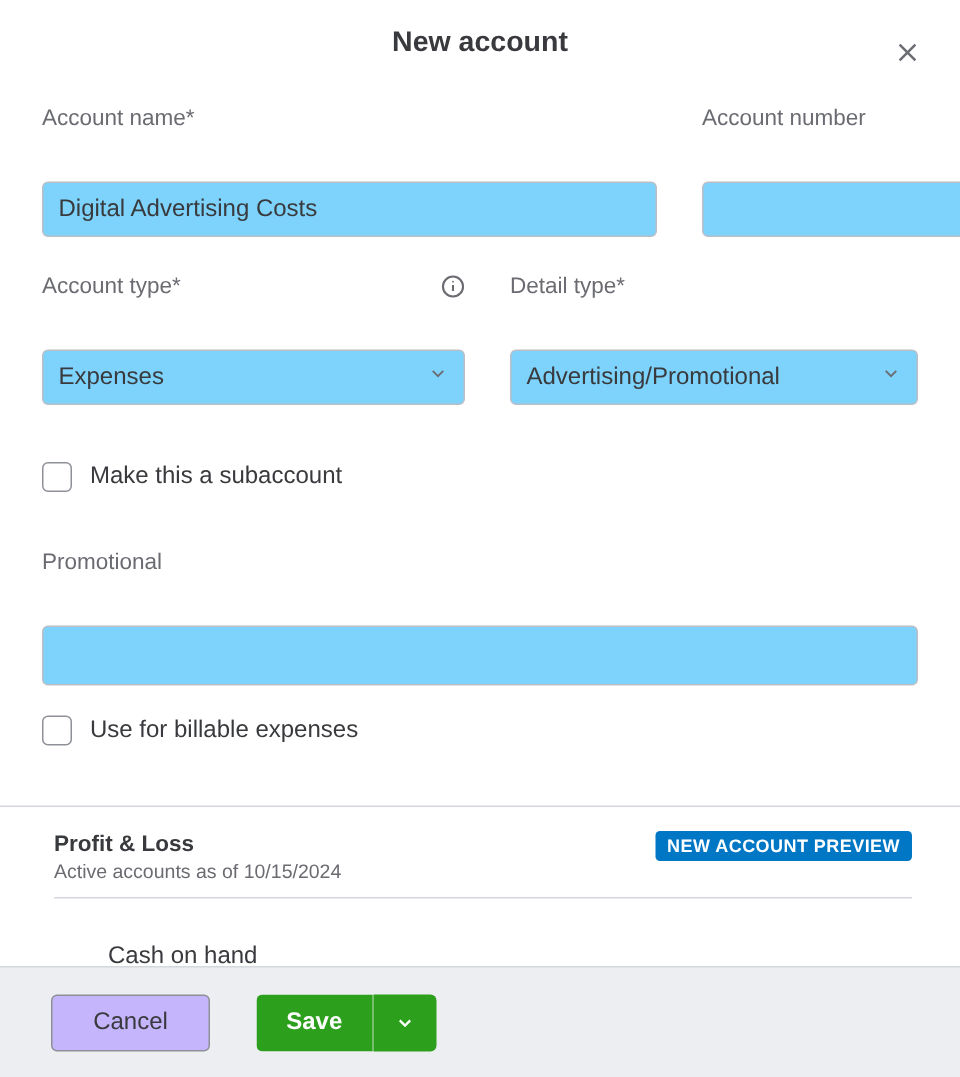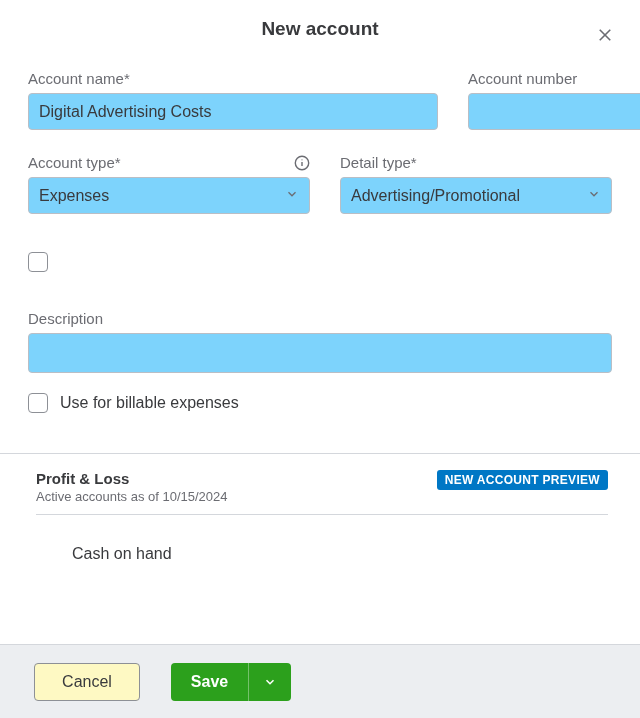--- a/index.html
+++ b/index.html
@@ -38,21 +38,21 @@
   }
   .close-btn svg { width: 18px; height: 18px; }
   .form-body {
     padding: 18px 28px 0 28px;
   }
   .row {
     display: flex;
     gap: 30px;
     margin-bottom: 24px;
   }
-  .field { display: flex; flex-direction: column; }
+  .field { display: flex; flex-direction: column; gap: 28px; }
   .field-label {
     font-size: 15px;
     color: #6B6C72;
     margin-bottom: 6px;
     display: flex;
     align-items: center;
     gap: 6px;
   }
   .info-icon {
     width: 16px; height: 16px;
@@ -156,21 +156,21 @@
     border-radius: 4px;
     font-size: 16px;
     display: flex;
     align-items: center;
     justify-content: center;
     cursor: pointer;
   }
   .btn-cancel {
     width: 106px;
     border: 1px solid #8D9096;
-    background: #fef9c3;
+    background: #c4b5fd;
     color: #393A3D;
   }
   .btn-save-group { display: flex; margin-left: 13px; }
   .btn-save {
     width: 78px;
     background: #2CA01C;
     color: #fff;
     font-weight: 600;
     border-radius: 4px 0 0 4px;
     border-right: 1px solid rgba(255,255,255,0.35);
@@ -243,26 +243,27 @@
             </svg>
         </span>
       </div>
     </div>
   </div>
 
   <div style="height:14px;"></div>
 
   <div class="checkbox-row">
     <div class="checkbox"></div>
+    <div class="checkbox-label">Make this a subaccount</div>
   </div>
 
   <div style="height:14px;"></div>
 
   <div class="field" style="margin-bottom:20px;">
-    <div class="field-label">Description</div>
+    <div class="field-label">Promotional</div>
     <input class="textarea-input" type="text" value="" style="">
   </div>
 
   <div class="checkbox-row" style="margin-bottom:40px;">
     <div class="checkbox"></div>
     <div class="checkbox-label">Use for billable expenses</div>
   </div>
 
 </div>
 

